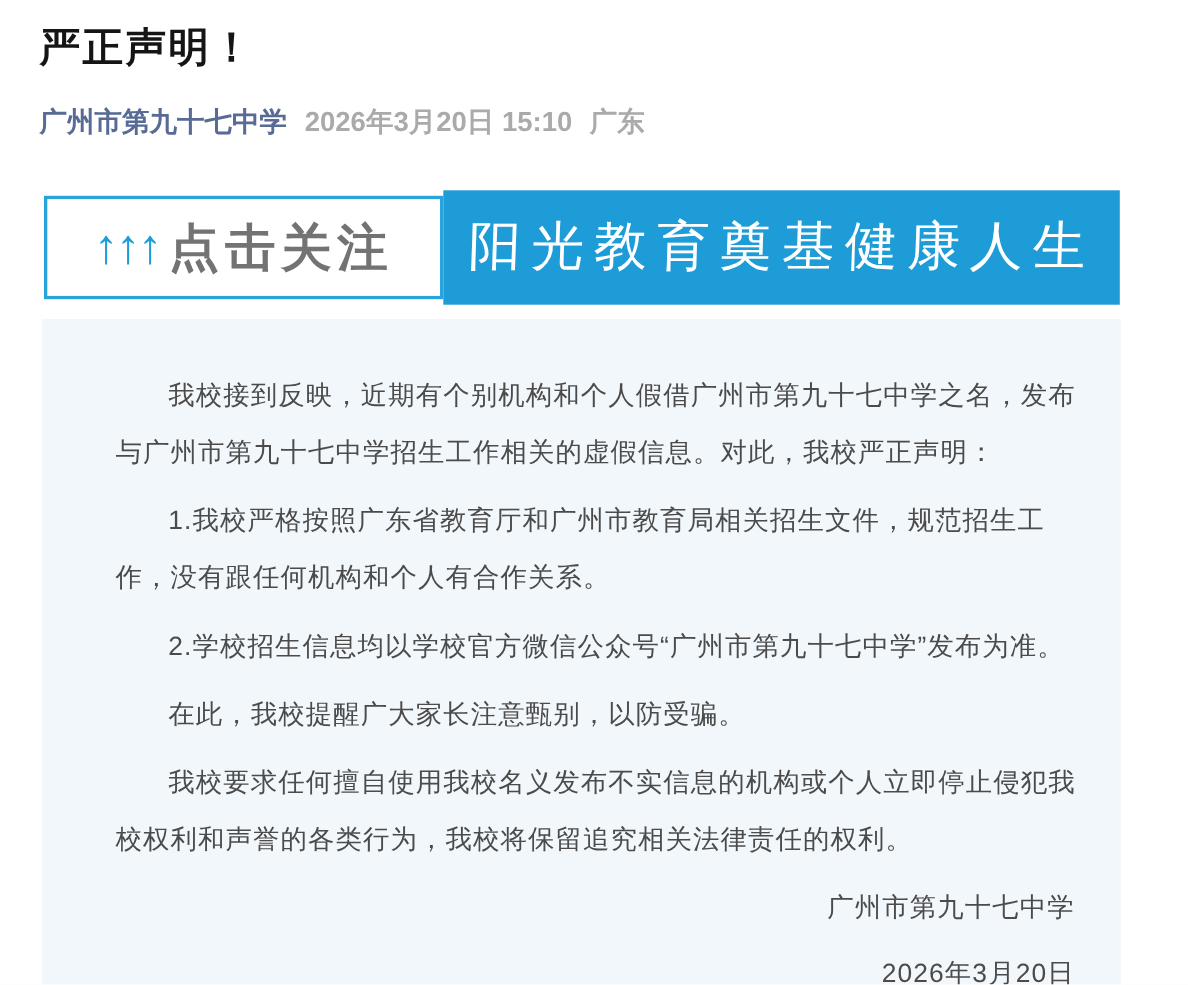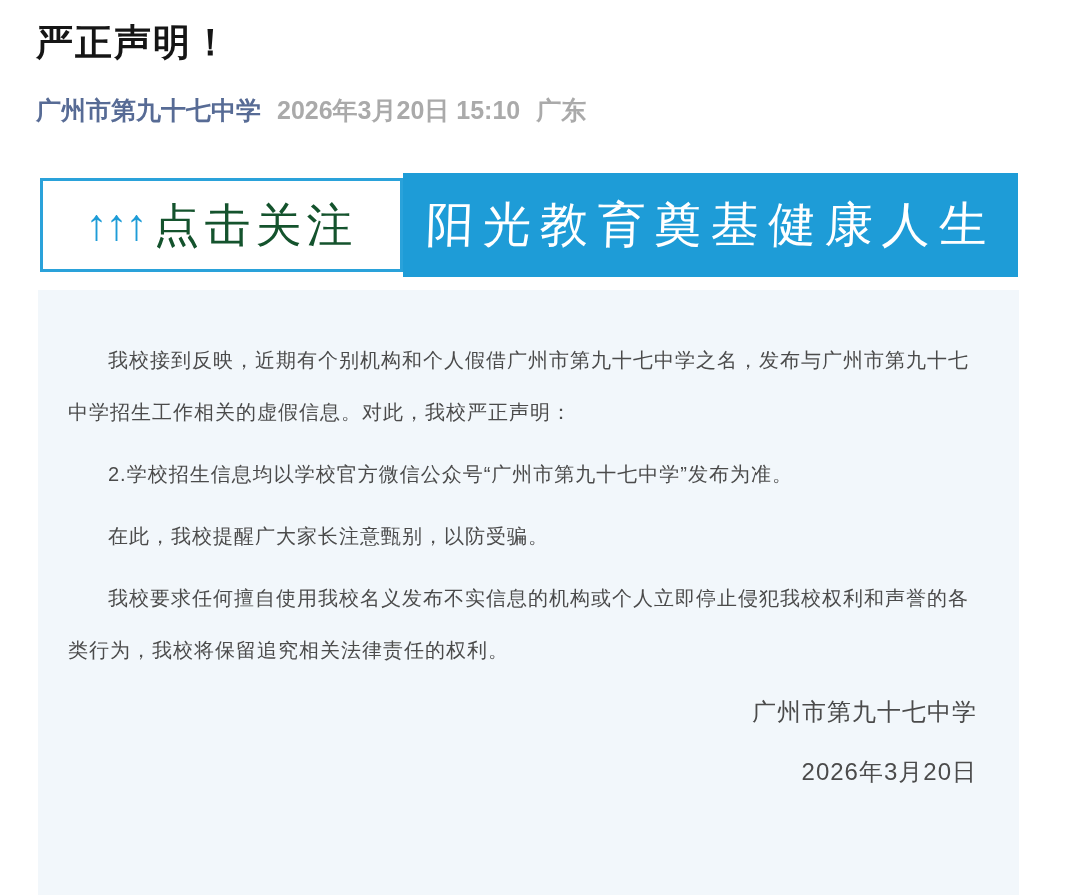--- a/index.html
+++ b/index.html
@@ -57,23 +57,23 @@
   }
   .up-arrows {
     color: #1e9cd7;
     font-size: 44px;
     font-weight: 400;
     letter-spacing: -2px;
     margin-right: 8px;
     line-height: 1;
   }
   .follow-label {
-    color: #14532d;
+    color: #737373;
     font-size: 46px;
-    font-weight: 400;
+    font-weight: 700;
     letter-spacing: 5px;
     line-height: 1;
   }
   .banner-right {
     flex: 1;
     height: 104px;
     background: #1e9cd7;
     display: flex;
     align-items: center;
     justify-content: center;
@@ -89,26 +89,27 @@
   }
   .content-box {
     margin: 13px 0 0 38px;
     width: 981px;
     height: 634px;
     background: #f2f7fb;
     padding: 44px 30px 0 30px;
     overflow: hidden;
   }
   .content-box p {
-    font-size: 20px;
+    font-size: 24px;
     color: #4b4b4b;
     line-height: 52px;
     letter-spacing: 1px;
     text-indent: 2em;
     margin-bottom: 10px;
+    margin-left: 37px;
   }
   .signature {
     margin-top: 10px;
     padding-right: 12px;
     text-align: right;
   }
   .signature div {
     font-size: 24px;
     color: #4b4b4b;
     letter-spacing: 1px;
@@ -134,20 +135,21 @@
       <span class="up-arrows">↑↑↑</span>
       <span class="follow-label">点击关注</span>
     </div>
     <div class="banner-right">
       <span class="slogan">阳光教育奠基健康人生</span>
     </div>
   </div>
 
   <div class="content-box">
     <p>我校接到反映，近期有个别机构和个人假借广州市第九十七中学之名，发布与广州市第九十七中学招生工作相关的虚假信息。对此，我校严正声明：</p>
+    <p>1.我校严格按照广东省教育厅和广州市教育局相关招生文件，规范招生工作，没有跟任何机构和个人有合作关系。</p>
     <p>2.学校招生信息均以学校官方微信公众号“广州市第九十七中学”发布为准。</p>
     <p>在此，我校提醒广大家长注意甄别，以防受骗。</p>
     <p>我校要求任何擅自使用我校名义发布不实信息的机构或个人立即停止侵犯我校权利和声誉的各类行为，我校将保留追究相关法律责任的权利。</p>
 
     <div class="signature">
       <div class="sig-name">广州市第九十七中学</div>
       <div class="sig-date">2026年3月20日</div>
     </div>
   </div>
 

